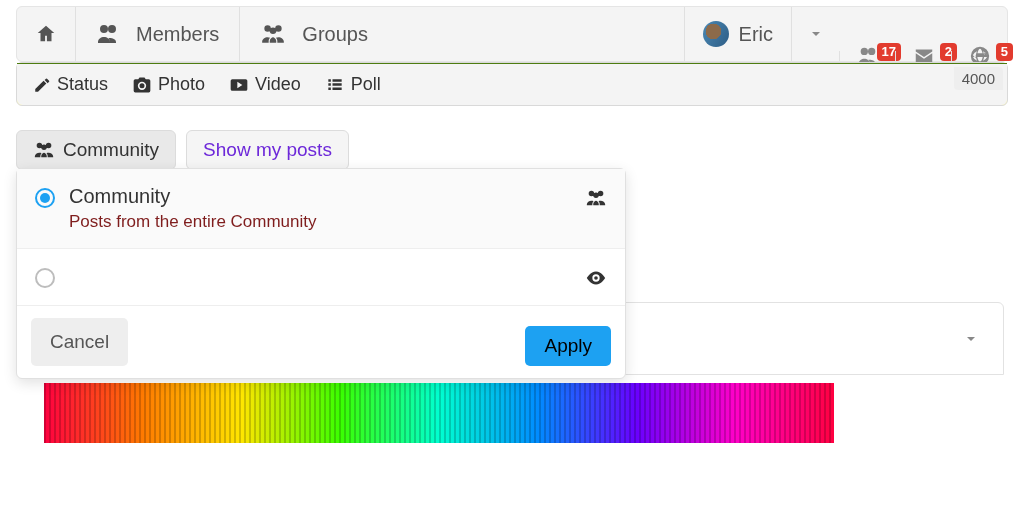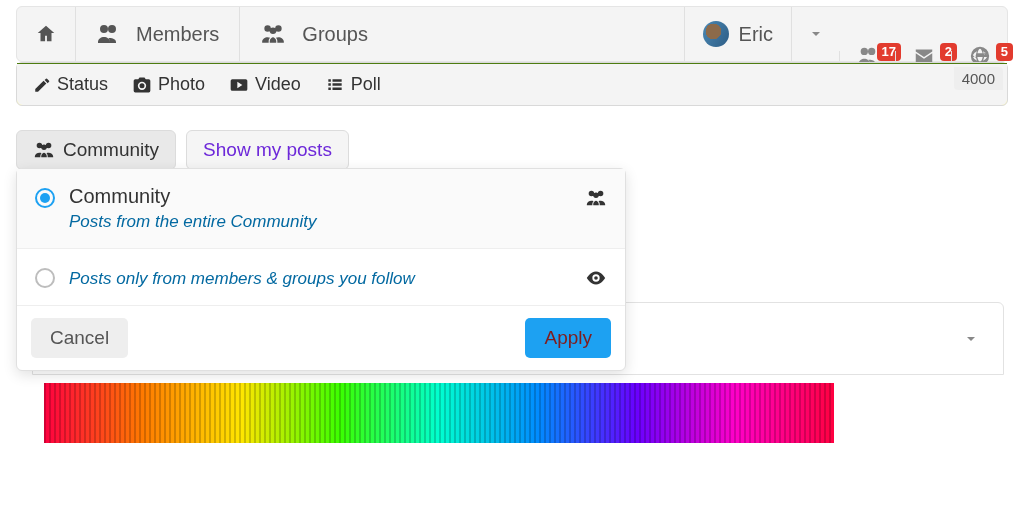--- a/index.html
+++ b/index.html
@@ -33,26 +33,26 @@
   .pill.secondary { background:#f5f5f5; color:#6d28d9;}
 
   
   .dropdown { position:absolute; margin-top:-2px; width:610px; background:#fff; border:1px solid #e0e0e0; border-radius:6px; box-shadow:0 4px 14px rgba(0,0,0,0.12); z-index:5;}
   .opt { display:flex; align-items:flex-start; padding:16px 18px; gap:14px; border-bottom:1px solid #eee;}
   .opt.selected { background:#fafafa; }
   .radio { width:20px; height:20px; border-radius:50%; border:2px solid #bdbdbd; margin-top:3px; flex-shrink:0; position:relative;}
   .radio.on { border-color:#1da1f2; }
   .radio.on::after { content:""; position:absolute; inset:3px; border-radius:50%; background:#1da1f2;}
   .opt-text .t { font-size:20px; color:#333; }
-  .opt-text .s { font-size:17px; color:#0369a1; margin-top:4px;font-style:italic;}
+  .opt-text .s { font-size:17px; color:#7f1d1d; margin-top:4px;}
   .opt-icon { margin-left:auto; color:#333; padding-top:2px; }
   .dd-actions { display:flex; padding:12px 14px; }
   .btn { padding:8px 18px; font-size:19px; border-radius:5px; border:1px solid transparent; cursor:pointer;}
   .btn.cancel { background:#eee; color:#555; }
-  .btn.apply { background:#1da1f2; color:#7f1d1d; margin-left:auto;}
+  .btn.apply { background:#1da1f2; color:#000000; margin-left:auto;margin-top:8px;}
 
   
   .behind { position:absolute; top:302px; left:32px; right:20px; z-index:0;}
   .card-header { display:flex; align-items:center; border:1px solid #e2e2e2; border-radius:6px 6px 0 0; padding:22px 24px; color:#666; font-size:23px;}
   .card-header .chev { margin-left:auto; color:#888;}
   .rainbow { height:60px; margin:8px 0 0 12px; width:790px;
     background:linear-gradient(90deg,#ff0040,#ff7a00,#ffe600,#3bff00,#00ffd0,#008cff,#6a00ff,#ff00c8,#ff0040);
     position:relative;}
   .rainbow::after{content:"";position:absolute;inset:0;background:repeating-linear-gradient(90deg,rgba(0,0,0,0.18) 0 2px,transparent 2px 5px);}
 
@@ -211,21 +211,20 @@
     </div>
     <div class="opt-icon">
       <svg width="22" height="22" viewBox="0 0 24 24">
           <use href="#i-groups"></use>
         </svg>
     </div>
   </div>
   <div class="opt">
     <div class="radio"></div>
     <div class="opt-text">
-      <div class="s">Posts only from members &amp; groups you follow</div>
     </div>
     <div class="opt-icon">
       <svg width="22" height="22" viewBox="0 0 24 24">
           <use href="#i-eye"></use>
         </svg>
     </div>
   </div>
   <div class="dd-actions">
     <button class="btn cancel">Cancel</button>
     <button class="btn apply">Apply</button>

